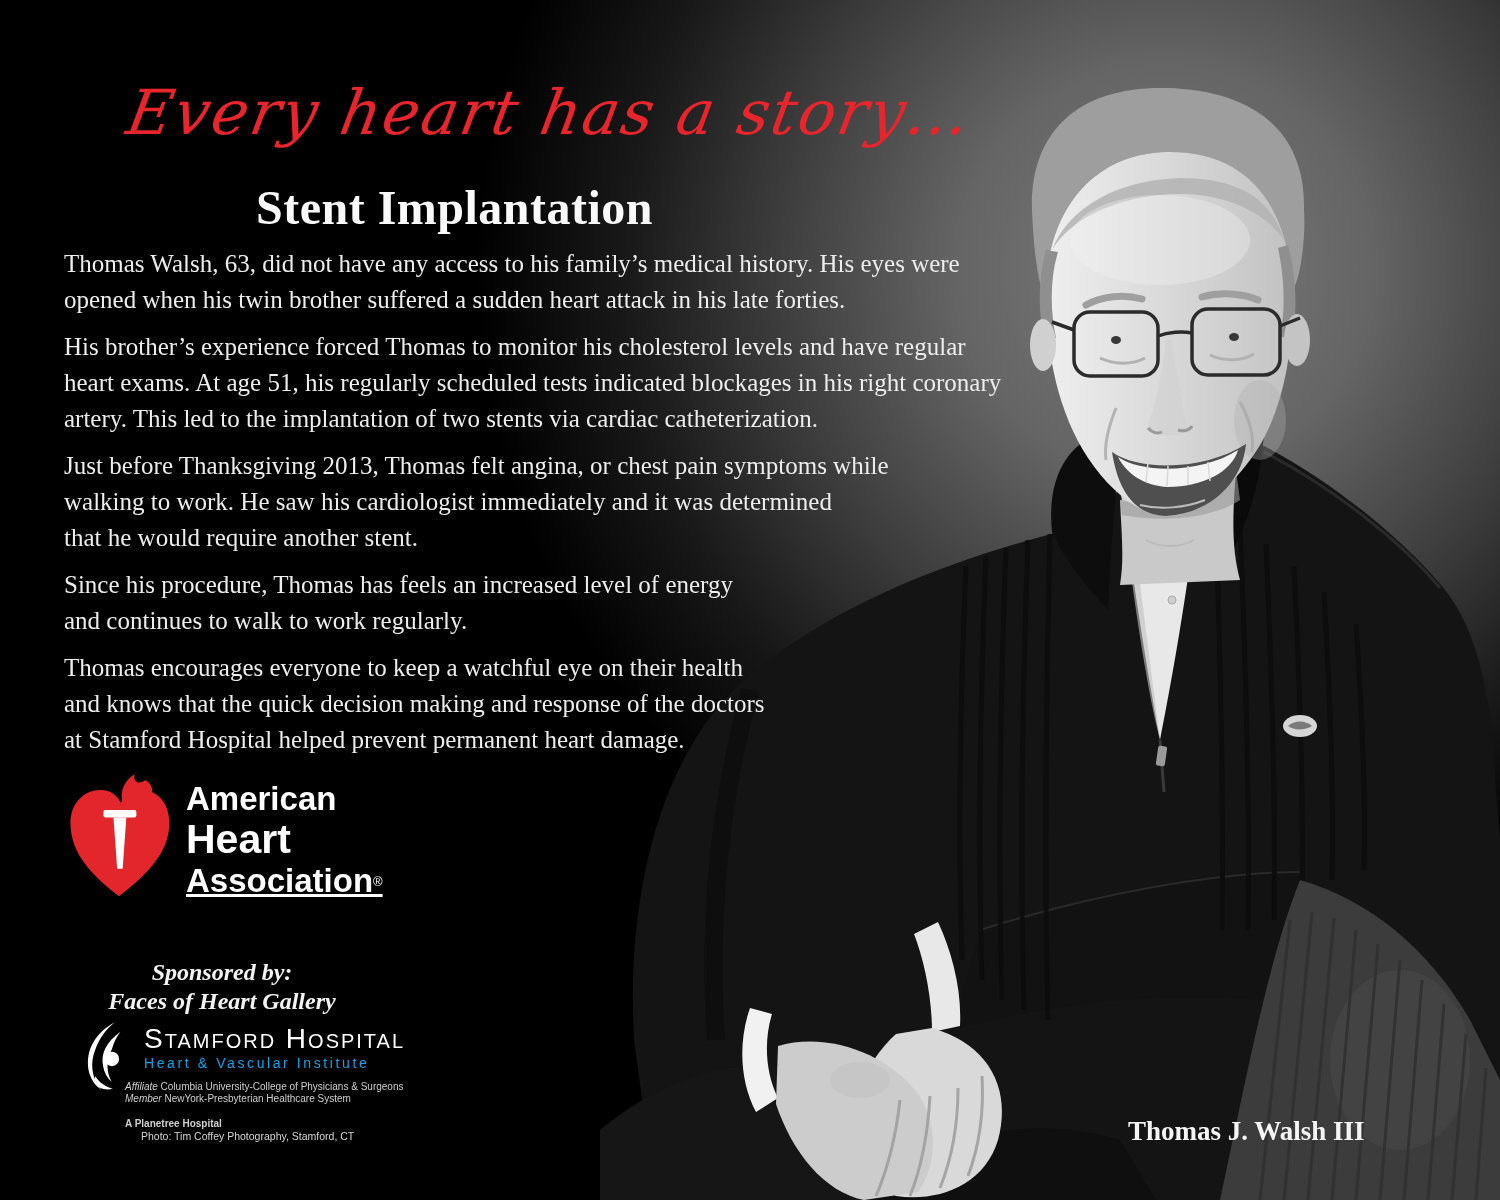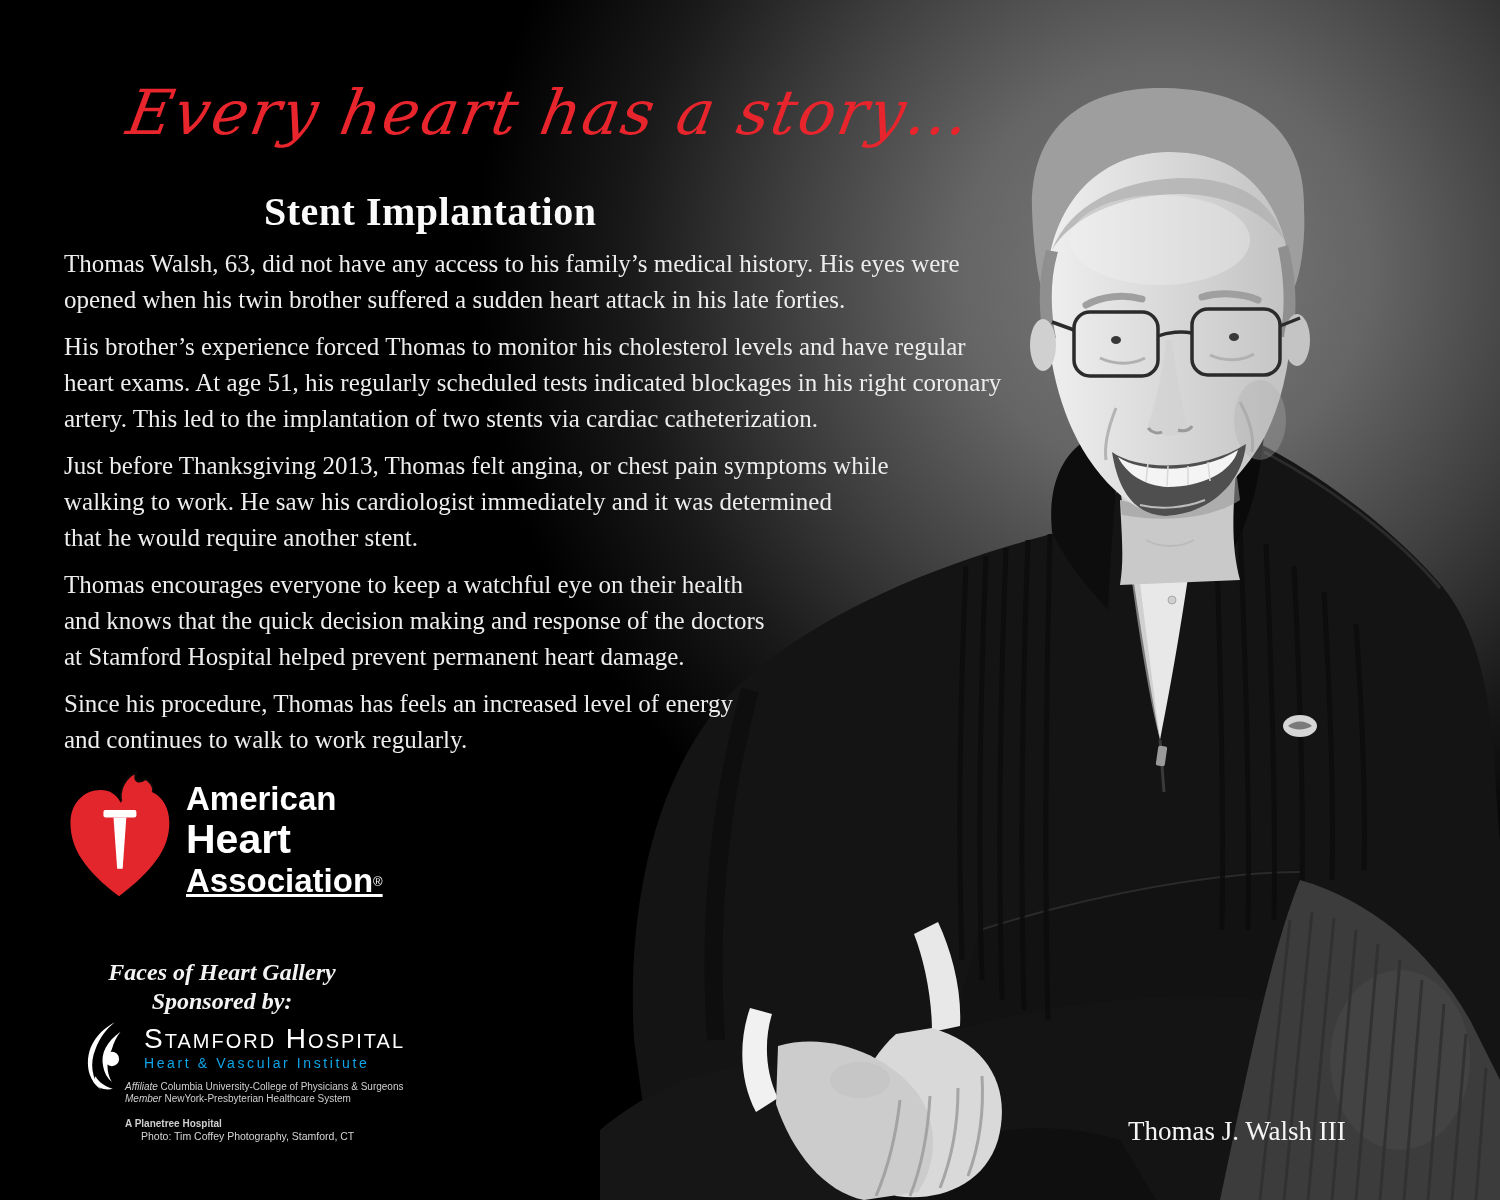--- a/index.html
+++ b/index.html
@@ -15,23 +15,23 @@
   .headline{
     position:absolute;left:128px;top:76px;margin:0;
     font-family:"DejaVu Serif", serif;
     font-style:italic;font-weight:normal;
     font-size:62px;letter-spacing:2px;
     color:#e8252c;
     transform:skewX(-10deg);
     white-space:nowrap;
   }
   .subtitle{
-    position:absolute;left:256px;top:180px;margin:8px;
+    position:absolute;left:256px;top:180px;margin:0;
     font-family:"Liberation Serif", serif;
-    font-weight:bold;font-size:40px;letter-spacing:.5px;
+    font-weight:bold;font-size:48px;letter-spacing:.5px;
     color:#fafafa;white-space:nowrap;
   }
   .story{
     position:absolute;left:64px;top:246px;width:960px;
     color:#ededed;
   }
   .story p{
     margin:0 0 11px 0;
     font-size:25px;line-height:36px;
     white-space:pre-line;
@@ -84,21 +84,21 @@
   .finePrint .it{font-style:italic;}
   .finePrint .planetree{margin-top:13px;font-weight:bold;}
   .credit{
     position:absolute;left:125px;top:1130px;
     font-family:"Liberation Sans", sans-serif;
     font-size:10.5px;color:#d5d5d5;white-space:nowrap;padding-left:16px;
   }
   .subjectName{
     position:absolute;left:1128px;top:1116px;margin:0;
     font-family:"Liberation Serif", serif;
-    font-weight:normal;font-size:27px;color:#f5f5f5;
+    font-weight:bold;font-size:27px;color:#f5f5f5;
     white-space:nowrap;
   }
 </style>
 </head>
 <body>
 
 <div class="poster">
 
   <svg class="portrait" viewBox="-150 0 1050 1200" preserveAspectRatio="none" aria-hidden="true">
     <defs>
@@ -257,45 +257,45 @@
 
   <div class="story">
     <p>Thomas Walsh, 63, did not have any access to his family’s medical history. His eyes were
 opened when his twin brother suffered a sudden heart attack in his late forties.</p>
     <p>His brother’s experience forced Thomas to monitor his cholesterol levels and have regular
 heart exams. At age 51, his regularly scheduled tests indicated blockages in his right coronary
 artery. This led to the implantation of two stents via cardiac catheterization.</p>
     <p>Just before Thanksgiving 2013, Thomas felt angina, or chest pain symptoms while
 walking to work. He saw his cardiologist immediately and it was determined
 that he would require another stent.</p>
+    <p>Since his procedure, Thomas has feels an increased level of energy
+and continues to walk to work regularly.</p>
     <p>Thomas encourages everyone to keep a watchful eye on their health
 and knows that the quick decision making and response of the doctors
 at Stamford Hospital helped prevent permanent heart damage.</p>
-    <p>Since his procedure, Thomas has feels an increased level of energy
-and continues to walk to work regularly.</p>
   </div>
 
   <div class="aha">
     <svg class="aha-heart" width="118" height="130" viewBox="0 0 118 142">
       <path d="M 62,38 C 58,24 66,10 78,5 C 74,14 80,18 88,12 C 96,17 99,25 93,31 C 87,38 72,41 62,38 Z" fill="#e2262b" stroke="#0a0a0a" stroke-width="2"></path>
       <path d="M 59,140 C 22,112 6,88 6,60 C 6,38 21,24 39,24 C 50,24 57,30 61,38
                C 65,30 72,24 83,24 C 101,24 114,38 114,60 C 114,88 96,112 59,140 Z" fill="#e2262b"></path>
       <rect x="42" y="46" width="36" height="8" rx="2" fill="#ffffff"></rect>
       <polygon points="53,54 67,54 63,110 57,110" fill="#ffffff"></polygon>
     </svg>
     <div class="aha-word">
       <p class="l1">American</p>
       <p class="l2">Heart</p>
       <p class="l3"><span>Association</span><sup>®</sup></p>
     </div>
   </div>
 
   <div class="gallery">
+    <div>Sponsored by:</div>
     <div>Faces of Heart Gallery</div>
-    <div>Sponsored by:</div>
   </div>
 
   <div class="stamford">
     <svg class="stamford-mark" width="56" height="72" viewBox="0 0 58 74">
       <path d="M 36,2 C 14,14 4,34 10,56 C 12,62 16,68 22,72 C 12,60 10,44 16,30 C 20,19 27,9 36,2 Z" fill="#ffffff"></path>
       <path d="M 42,12 C 28,22 21,34 24,48 C 25,54 28,60 33,64 C 27,54 27,41 33,30 C 35,23 38,17 42,12 Z" fill="#ffffff"></path>
       <circle cx="33" cy="40" r="7.5" fill="#ffffff"></circle>
       <path d="M 16,58 C 20,65 27,69 34,71 C 27,73 19,71 14,64 Z" fill="#ffffff"></path>
     </svg>
     <div class="stamford-text">

